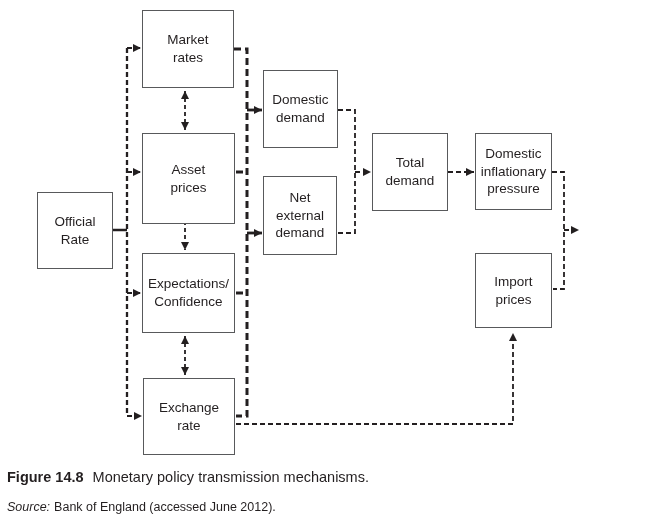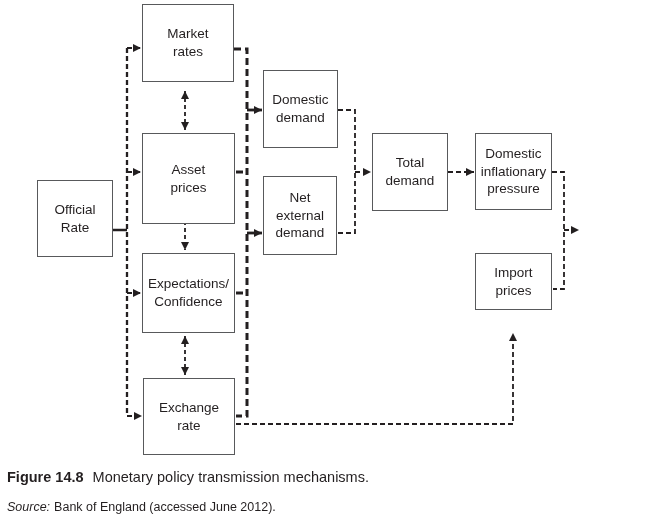--- a/index.html
+++ b/index.html
@@ -77,24 +77,24 @@
 
       <path d="M448 172 H474" stroke-width="1.8" stroke-dasharray="5 3" marker-end="url(#arr)"></path>
 
       <path d="M552 172 H564 V289 H553" stroke-width="1.8" stroke-dasharray="5 3"></path>
       <path d="M564 230 H579" stroke-width="1.8" stroke-dasharray="5 3" marker-end="url(#arr)"></path>
 
       <path d="M236 424 H513 V333" stroke-width="1.8" stroke-dasharray="5 3" marker-end="url(#arr)"></path>
     </g>
   </svg>
 
-  <div class="node" style="left:37px;  top:180px; width:76px; height:77px;">Official
+  <div class="node" style="left:37px;  top:192px; width:76px; height:77px;">Official
 Rate</div>
 
-  <div class="node" style="left:142px; top:4px;  width:92px; height:78px;">Market
+  <div class="node" style="left:142px; top:10px;  width:92px; height:78px;">Market
 rates</div>
 
   <div class="node" style="left:142px; top:133px; width:93px; height:91px;">Asset
 prices</div>
 
   <div class="node" style="left:142px; top:253px; width:93px; height:80px;">Expectations/
 Confidence</div>
 
   <div class="node" style="left:143px; top:378px; width:92px; height:77px;">Exchange
 rate</div>
@@ -106,21 +106,21 @@
 external
 demand</div>
 
   <div class="node" style="left:372px; top:133px; width:76px; height:78px;">Total
 demand</div>
 
   <div class="node" style="left:475px; top:133px; width:77px; height:77px;">Domestic
 inflationary
 pressure</div>
 
-  <div class="node" style="left:475px; top:253px; width:77px; height:57px;">Import
+  <div class="node" style="left:475px; top:253px; width:77px; height:75px;">Import
 prices</div>
 
 
   <p class="caption"><span class="fig-label">Figure 14.8</span><span>Monetary policy transmission mechanisms.</span></p>
 
   <p class="source-line"><span class="src-label">Source:</span><span>Bank of England (accessed June 2012).</span></p>
 
 </div>
 
 </body></html>

